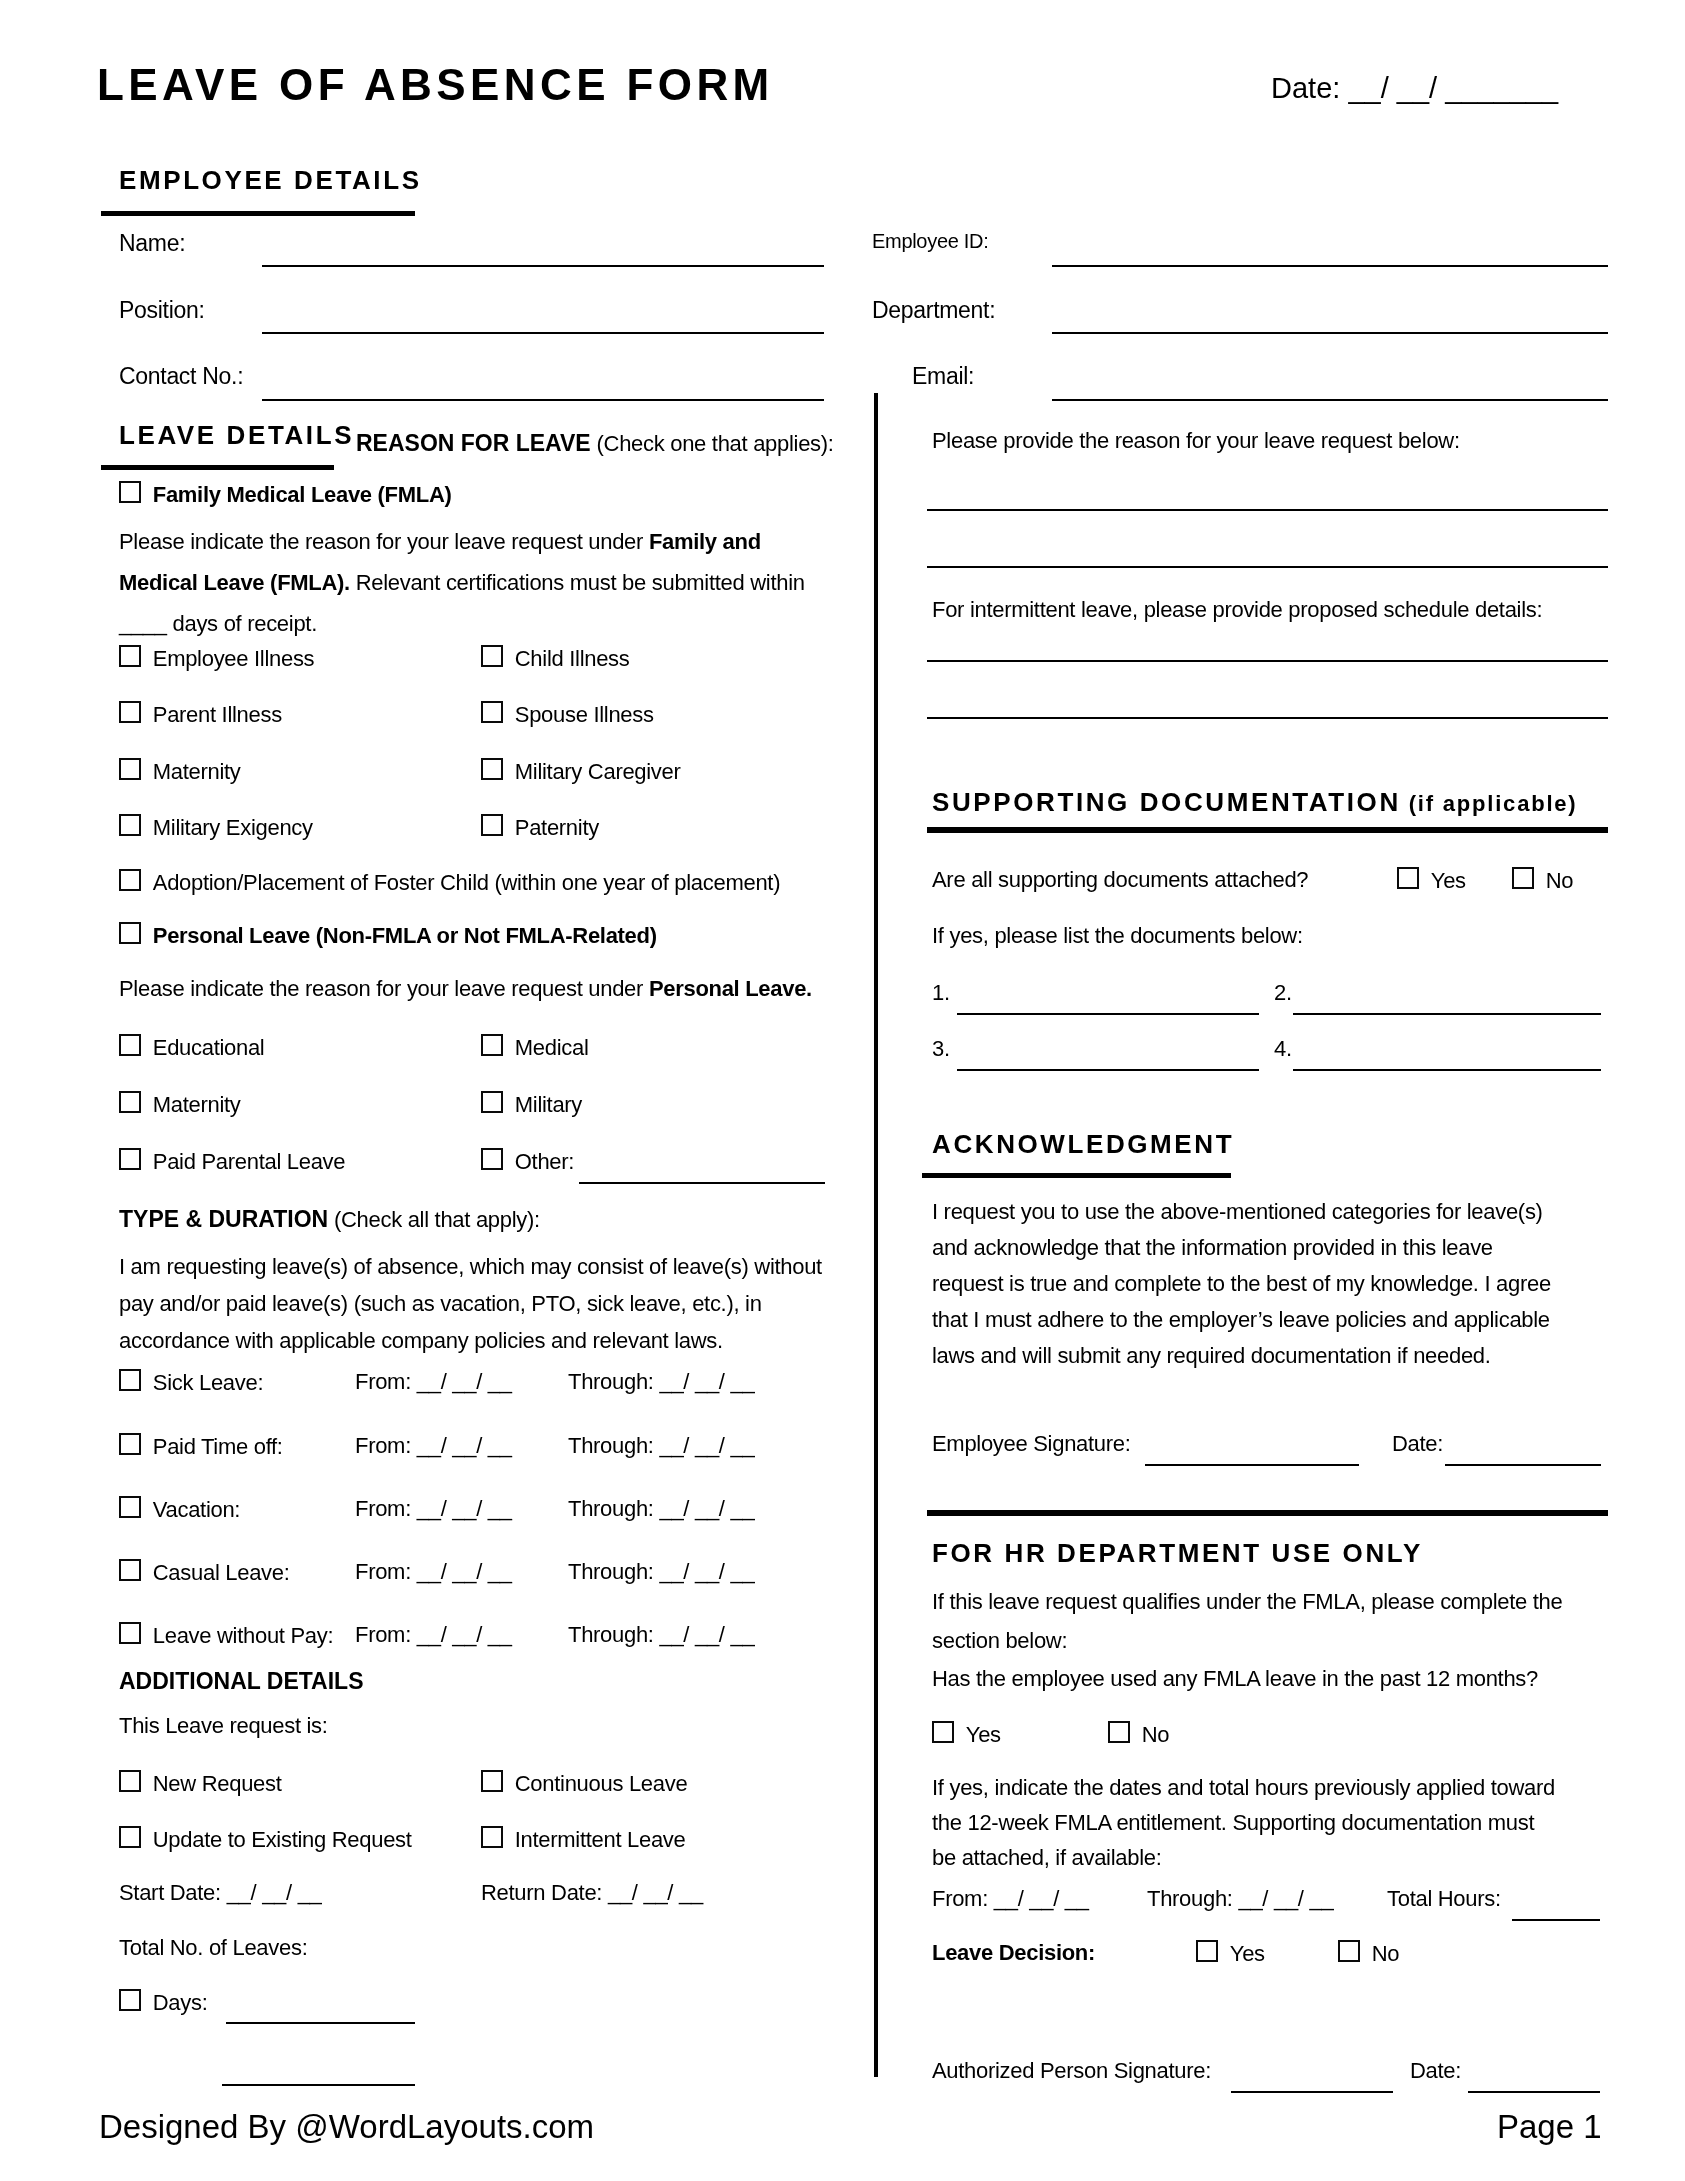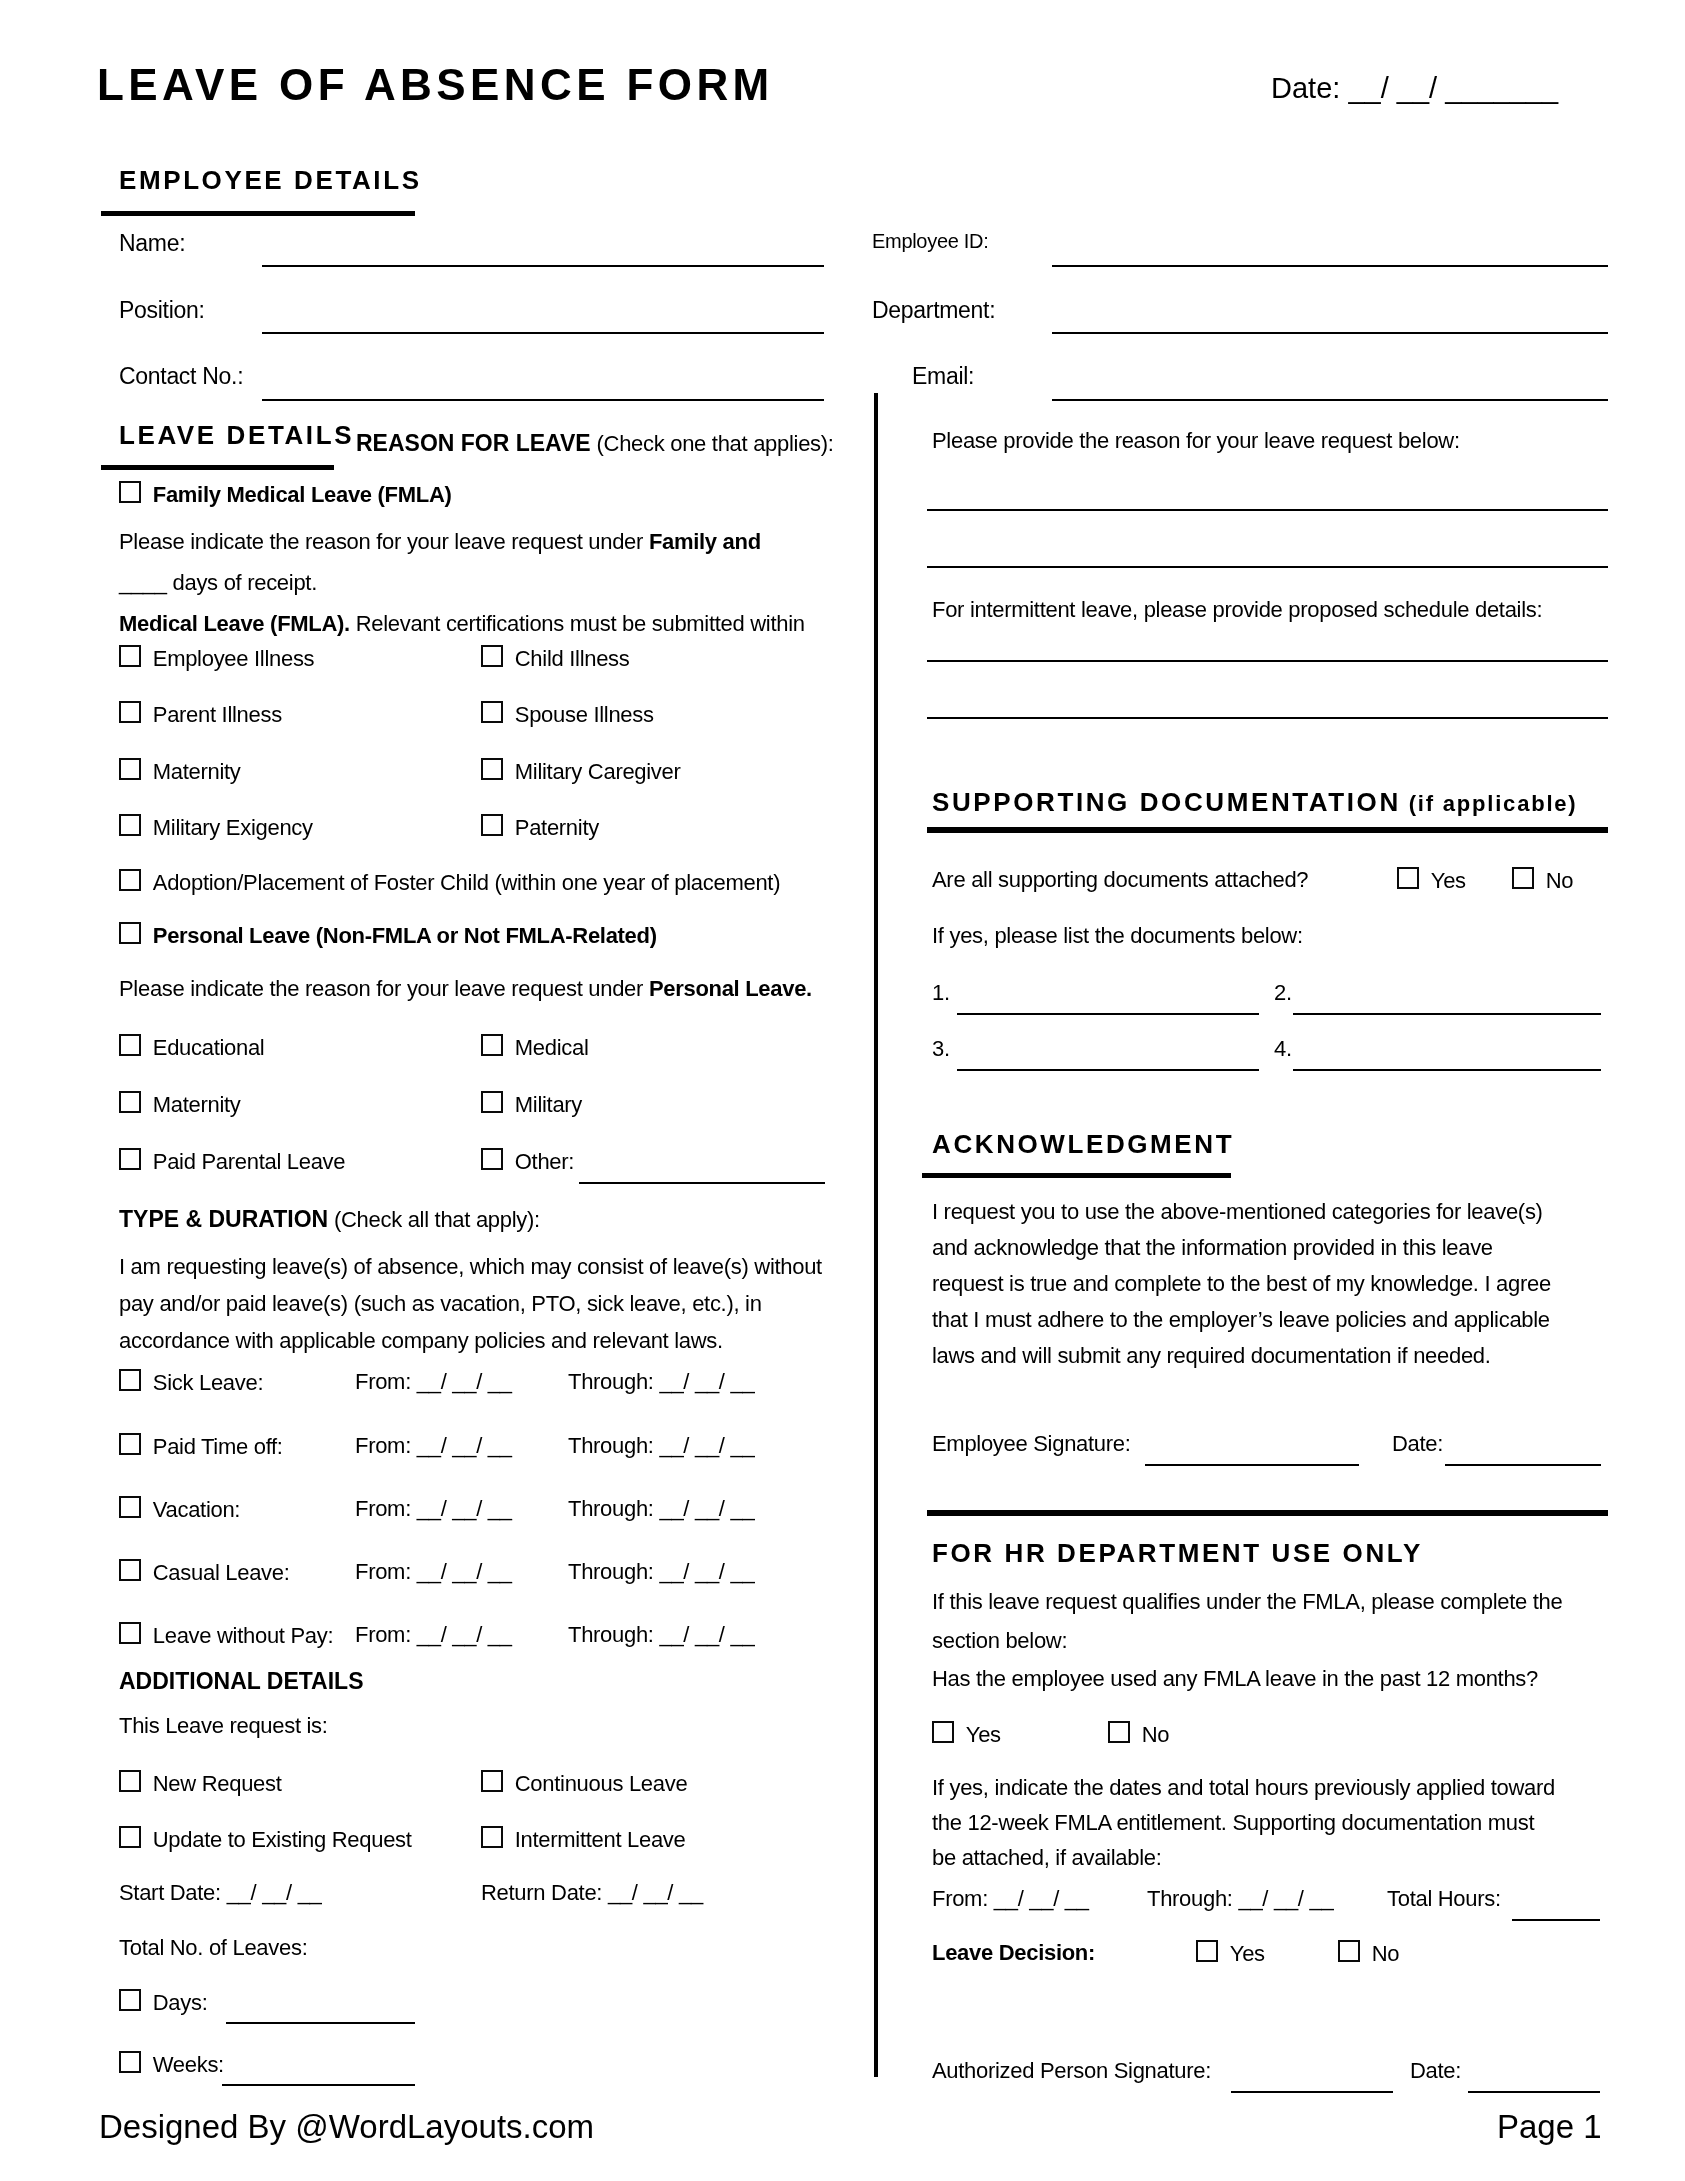--- a/index.html
+++ b/index.html
@@ -63,22 +63,22 @@
   <div class="abs nw" style="left:356px;top:430px;">
     <span class="sub">REASON FOR LEAVE</span><span> (Check one that applies):</span>
   </div>
 
   <div class="row" style="top:481px;">
     <span class="opt"><span class="cb"></span><span class="b">Family Medical Leave (FMLA)</span></span>
   </div>
 
   <div class="abs para" style="left:119px;top:521px;line-height:41px;">
     <div><span>Please indicate the reason for your leave request under </span><span class="b">Family and</span></div>
+    <div><span class="b">Medical Leave (FMLA).</span><span> Relevant certifications must be submitted within</span></div>
     <div><span>____ days of receipt.</span></div>
-    <div><span class="b">Medical Leave (FMLA).</span><span> Relevant certifications must be submitted within</span></div>
   </div>
 
   <div class="row" style="top:645px;">
     <span class="opt"><span class="cb"></span><span>Employee Illness</span></span>
     <span class="opt c2"><span class="cb"></span><span>Child Illness</span></span>
   </div>
   <div class="row" style="top:701px;">
     <span class="opt"><span class="cb"></span><span>Parent Illness</span></span>
     <span class="opt c2"><span class="cb"></span><span>Spouse Illness</span></span>
   </div>
@@ -168,23 +168,20 @@
     <span class="opt"><span>Start Date:</span> <span>__/ __/ __</span></span>
     <span class="opt c2"><span>Return Date:</span> <span>__/ __/ __</span></span>
   </div>
 
   <div class="abs nw" style="left:119px;top:1935px;">Total No. of Leaves:</div>
 
   <div class="row" style="top:1989px;">
     <span class="opt"><span class="cb"></span><span>Days:</span></span>
   </div>
   <div class="fline" style="left:226px;top:2022px;width:189px;"></div>
-  <div class="row" style="top:2051px;">
-    <span class="opt"><span class="cb"></span><span>Weeks:</span></span>
-  </div>
   <div class="fline" style="left:222px;top:2084px;width:193px;"></div>
 
   <div class="abs nw" style="left:932px;top:428px;">Please provide the reason for your leave request below:</div>
   <div class="fline" style="left:927px;top:509px;width:681px;"></div>
   <div class="fline" style="left:927px;top:566px;width:681px;"></div>
 
   <div class="abs nw" style="left:932px;top:597px;">For intermittent leave, please provide proposed schedule details:</div>
   <div class="fline" style="left:927px;top:660px;width:681px;"></div>
   <div class="fline" style="left:927px;top:717px;width:681px;"></div>
 

